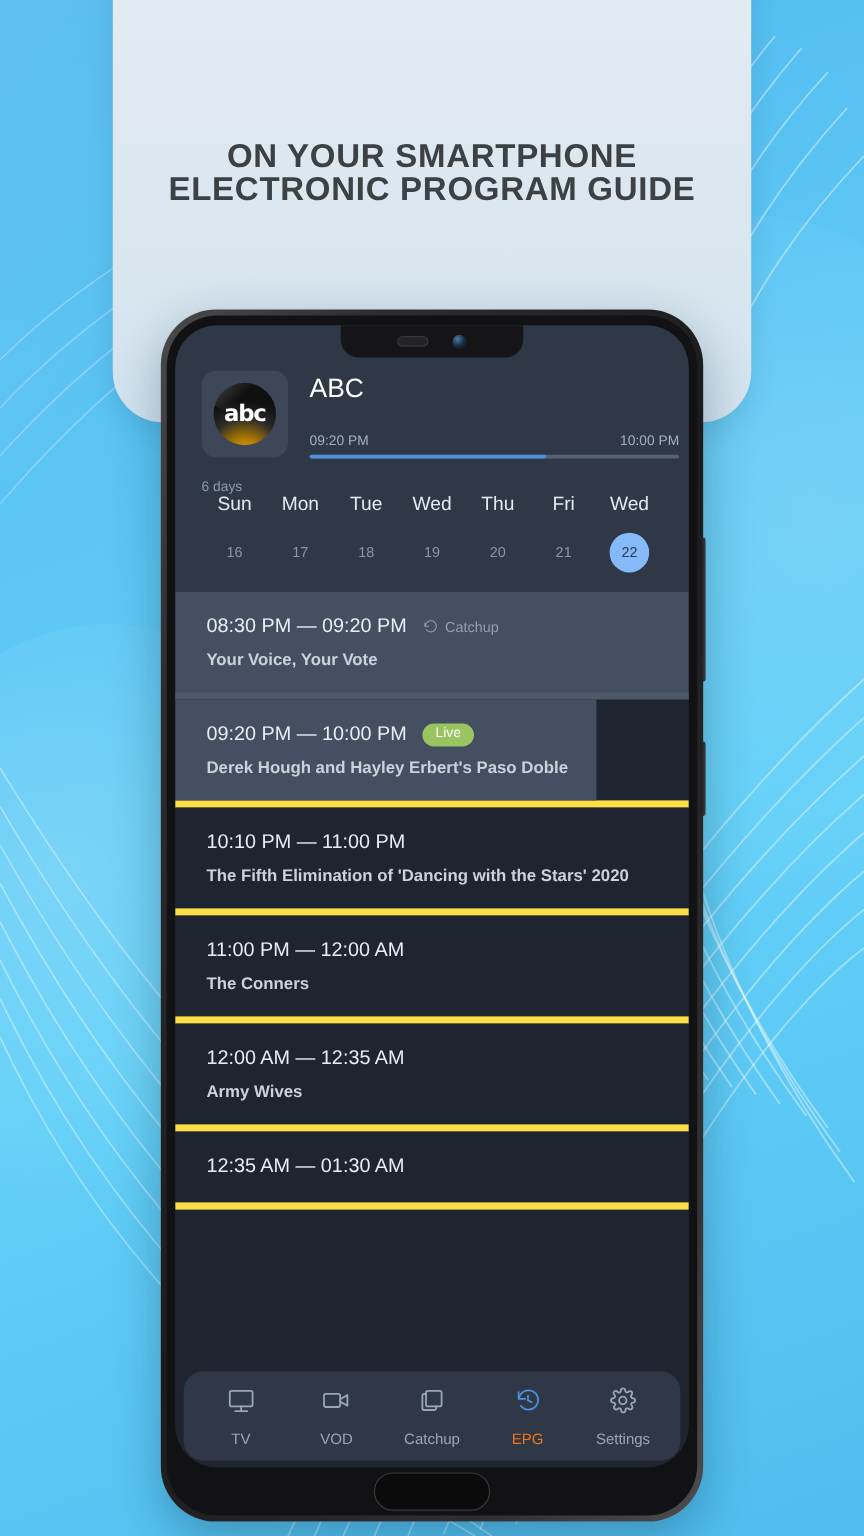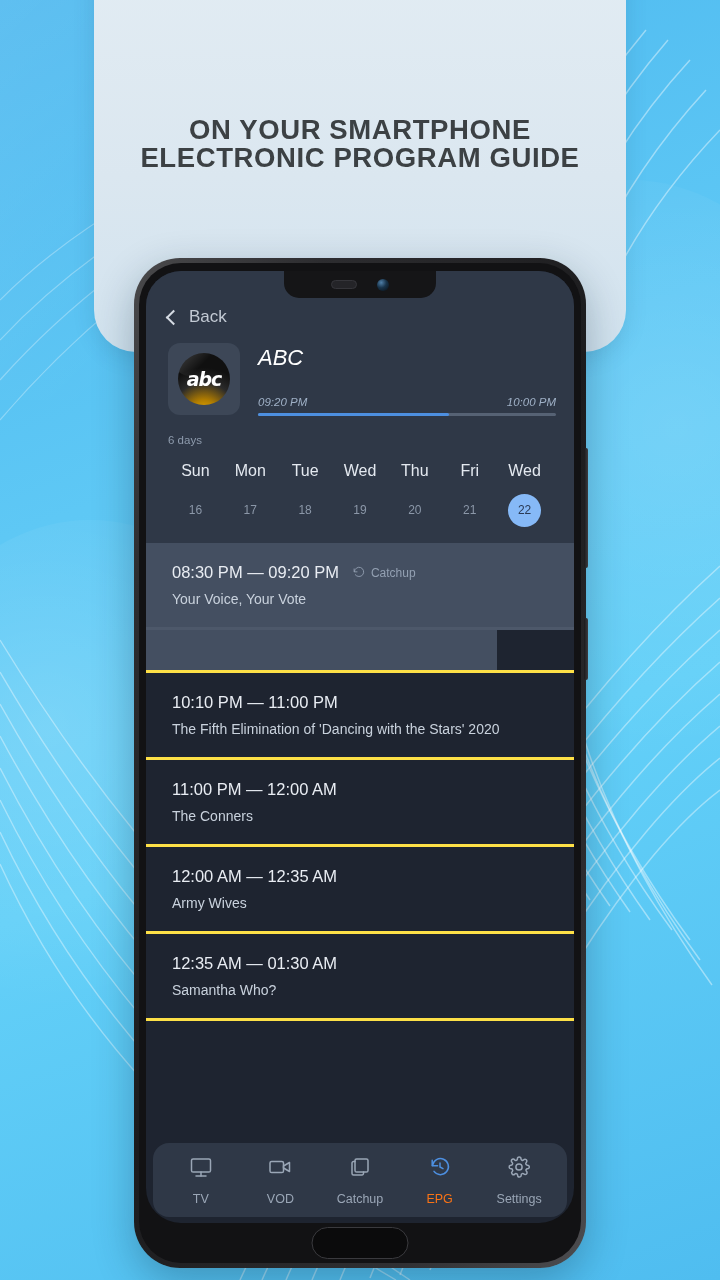--- a/index.html
+++ b/index.html
@@ -124,21 +124,21 @@
   #back-label { color: #c3cad4; font-size: 17px; }
   .chev {
     width: 11px; height: 11px;
     border-left: 2.2px solid #d5dbe3;
     border-bottom: 2.2px solid #d5dbe3;
     transform: rotate(45deg);
     display: inline-block;
   }
 
   #channel-row {
-    display: flex; gap: 18px; padding: 16px 18px 0 22px; font-style: italic;
+    display: flex; gap: 18px; padding: 16px 8px 0 22px;
   }
   #channel-logo {
     width: 72px; height: 72px; border-radius: 12px;
     background: #3d4757;
     display: flex; align-items: center; justify-content: center;
     flex: 0 0 auto;
   }
   #abc-disc {
     width: 52px; height: 52px; border-radius: 50%;
     background: radial-gradient(circle at 50% 118%, #f0b200 0%, #b07c00 22%, #2a2a2a 48%, #101010 70%);
@@ -169,51 +169,51 @@
   }
   #progress-fill {
     position: absolute; left: 0; top: 0; height: 100%;
     border-radius: 2px; background: #4d8fe0;
   }
 
   
   #days-block { padding: 18px 22px 0 22px; }
   #days-count { color: #8e9bad; font-size: 11.5px; }
   #days-grid {
-    margin-top: 16px;
+    margin-top: 0;
     display: grid; grid-template-columns: repeat(7, 1fr);
     text-align: center;
   }
   .day-name { color: #e4e9f0; font-size: 16px; padding-bottom: 14px; }
   .day-num {
     color: #8b97a8; font-size: 12px;
     width: 33px; height: 33px; line-height: 33px;
     margin: 0 auto; border-radius: 50%;
   }
   .day-num.selected { background: #86b9f7; color: #2a3a55; }
 
   
   #program-list { background: #1e2430; }
   .program-row {
     position: relative;
     padding: 20px 26px 20px 26px;
-    border-bottom: 3px solid #fde047;
+    border-bottom: 6px solid #fde047;
     background: #1e2430;
   }
   .program-row.past { background: #444f61; border-bottom-color: #4d586a; }
   .program-row.live { background: #1e2430; }
   .live-highlight {
     position: absolute; left: 0; top: 0; bottom: 0;
     width: 82%;
     background: #444f61;
   }
   .row-content { position: relative; z-index: 2; }
   .row-top { display: flex; align-items: center; gap: 13px; }
   .row-time { color: #e9edf3; font-size: 16.5px; }
-  .row-title { color: #c9d2dd; font-size: 14px; margin-top: 9px; }
+  .row-title { color: #c9d2dd; font-size: 14px; margin-top: 9px; font-weight: bold; }
   .badge-catchup {
     display: flex; align-items: center; gap: 5px;
     color: #93a0b2; font-size: 12px;
   }
   .badge-live {
     background: #9ac45f; color: #ffffff;
     font-size: 11.5px; padding: 3px 11px 4px 11px;
     border-radius: 10px; line-height: 1;
   }
   #list-tail { height: 46px; background: #1e2430; }
@@ -296,24 +296,20 @@
   <div id="phone-inner">
     <div id="screen">
 
       <div id="notch">
         <div id="speaker-slot"></div>
         <div id="front-camera"></div>
       </div>
 
       <div id="app-header">
 
-        <div id="back-row">
-          <span class="chev"></span>
-          <span id="back-label">Back</span>
-        </div>
 
         <div id="channel-row">
           <div id="channel-logo">
             <div id="abc-disc">
               <span id="abc-text">abc</span>
             </div>
           </div>
           <div id="channel-meta">
             <div id="channel-name">ABC</div>
             <div id="timeline-row">
@@ -362,20 +358,27 @@
                     </svg>
                   </span>
                   <span>Catchup</span>
                 </span>
               </div>
               <div class="row-title">Your Voice, Your Vote</div>
             </div>
           </div>
           <div class="program-row live">
             <div class="live-highlight"></div>
+            <div class="row-content">
+              <div class="row-top">
+                <span class="row-time">09:20 PM — 10:00 PM</span>
+                <span class="badge-live">Live</span>
+              </div>
+              <div class="row-title">Derek Hough and Hayley Erbert's Paso Doble</div>
+            </div>
           </div>
           <div class="program-row upcoming">
             <div class="row-content">
               <div class="row-top">
                 <span class="row-time">10:10 PM — 11:00 PM</span>
               </div>
               <div class="row-title">The Fifth Elimination of 'Dancing with the Stars' 2020</div>
             </div>
           </div>
           <div class="program-row upcoming">
@@ -392,21 +395,20 @@
                 <span class="row-time">12:00 AM — 12:35 AM</span>
               </div>
               <div class="row-title">Army Wives</div>
             </div>
           </div>
           <div class="program-row upcoming">
             <div class="row-content">
               <div class="row-top">
                 <span class="row-time">12:35 AM — 01:30 AM</span>
               </div>
-              <div class="row-title">Samantha Who?</div>
             </div>
           </div>
         </div>
       <div id="list-tail"></div>
 
       <div id="bottom-nav">
 
       <div class="nav-item">
             <span style="display: block;">
               <svg class="nav-icon" xmlns="http://www.w3.org/2000/svg" viewBox="0 0 24 24" fill="none" stroke="#9aa6b6" stroke-width="1.5" stroke-linecap="round" stroke-linejoin="round">

